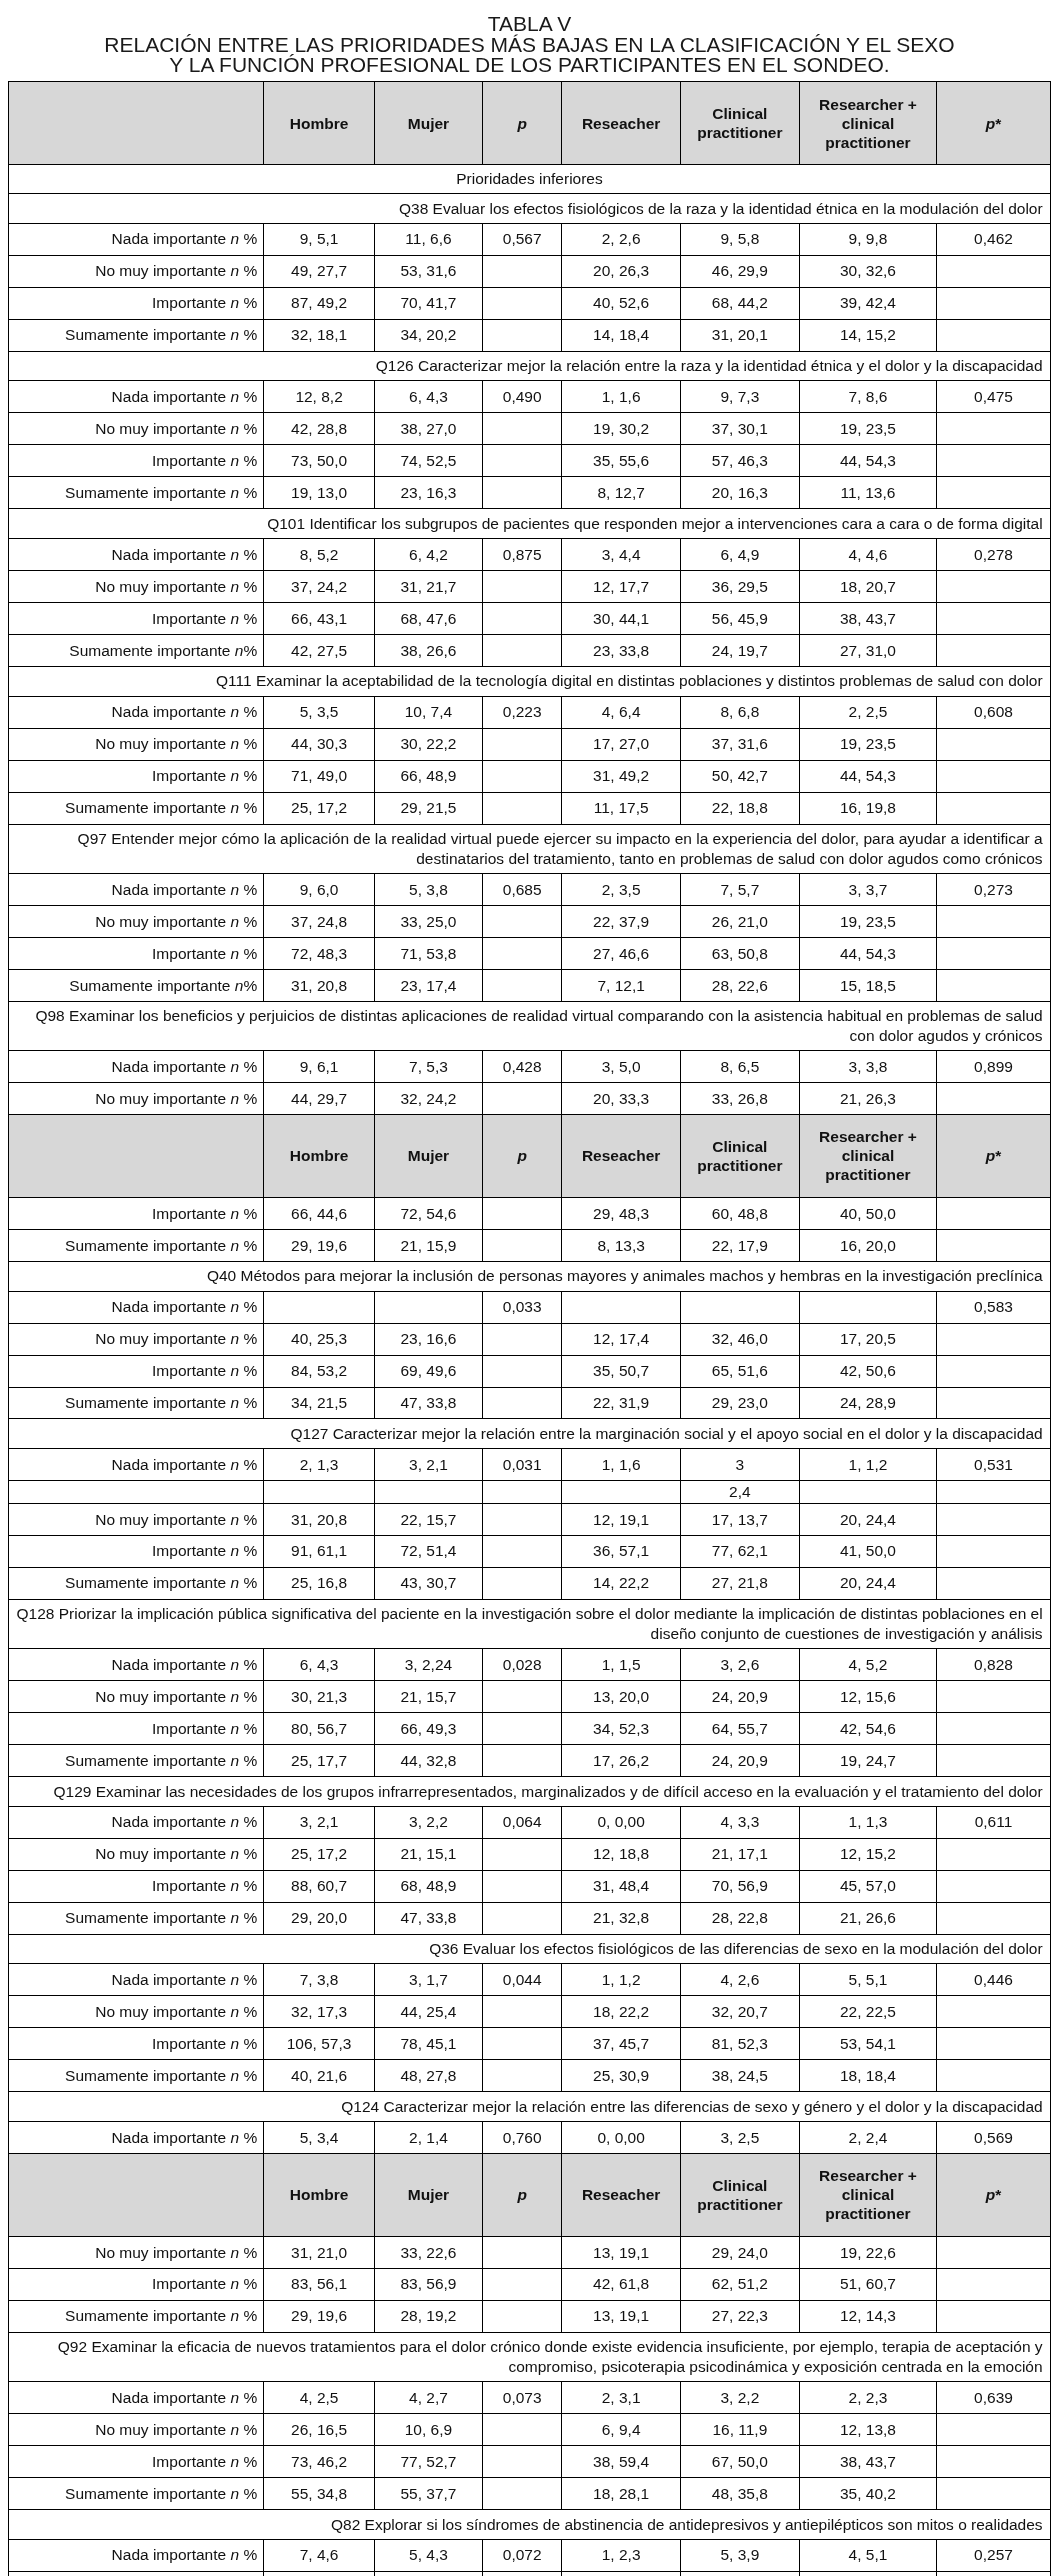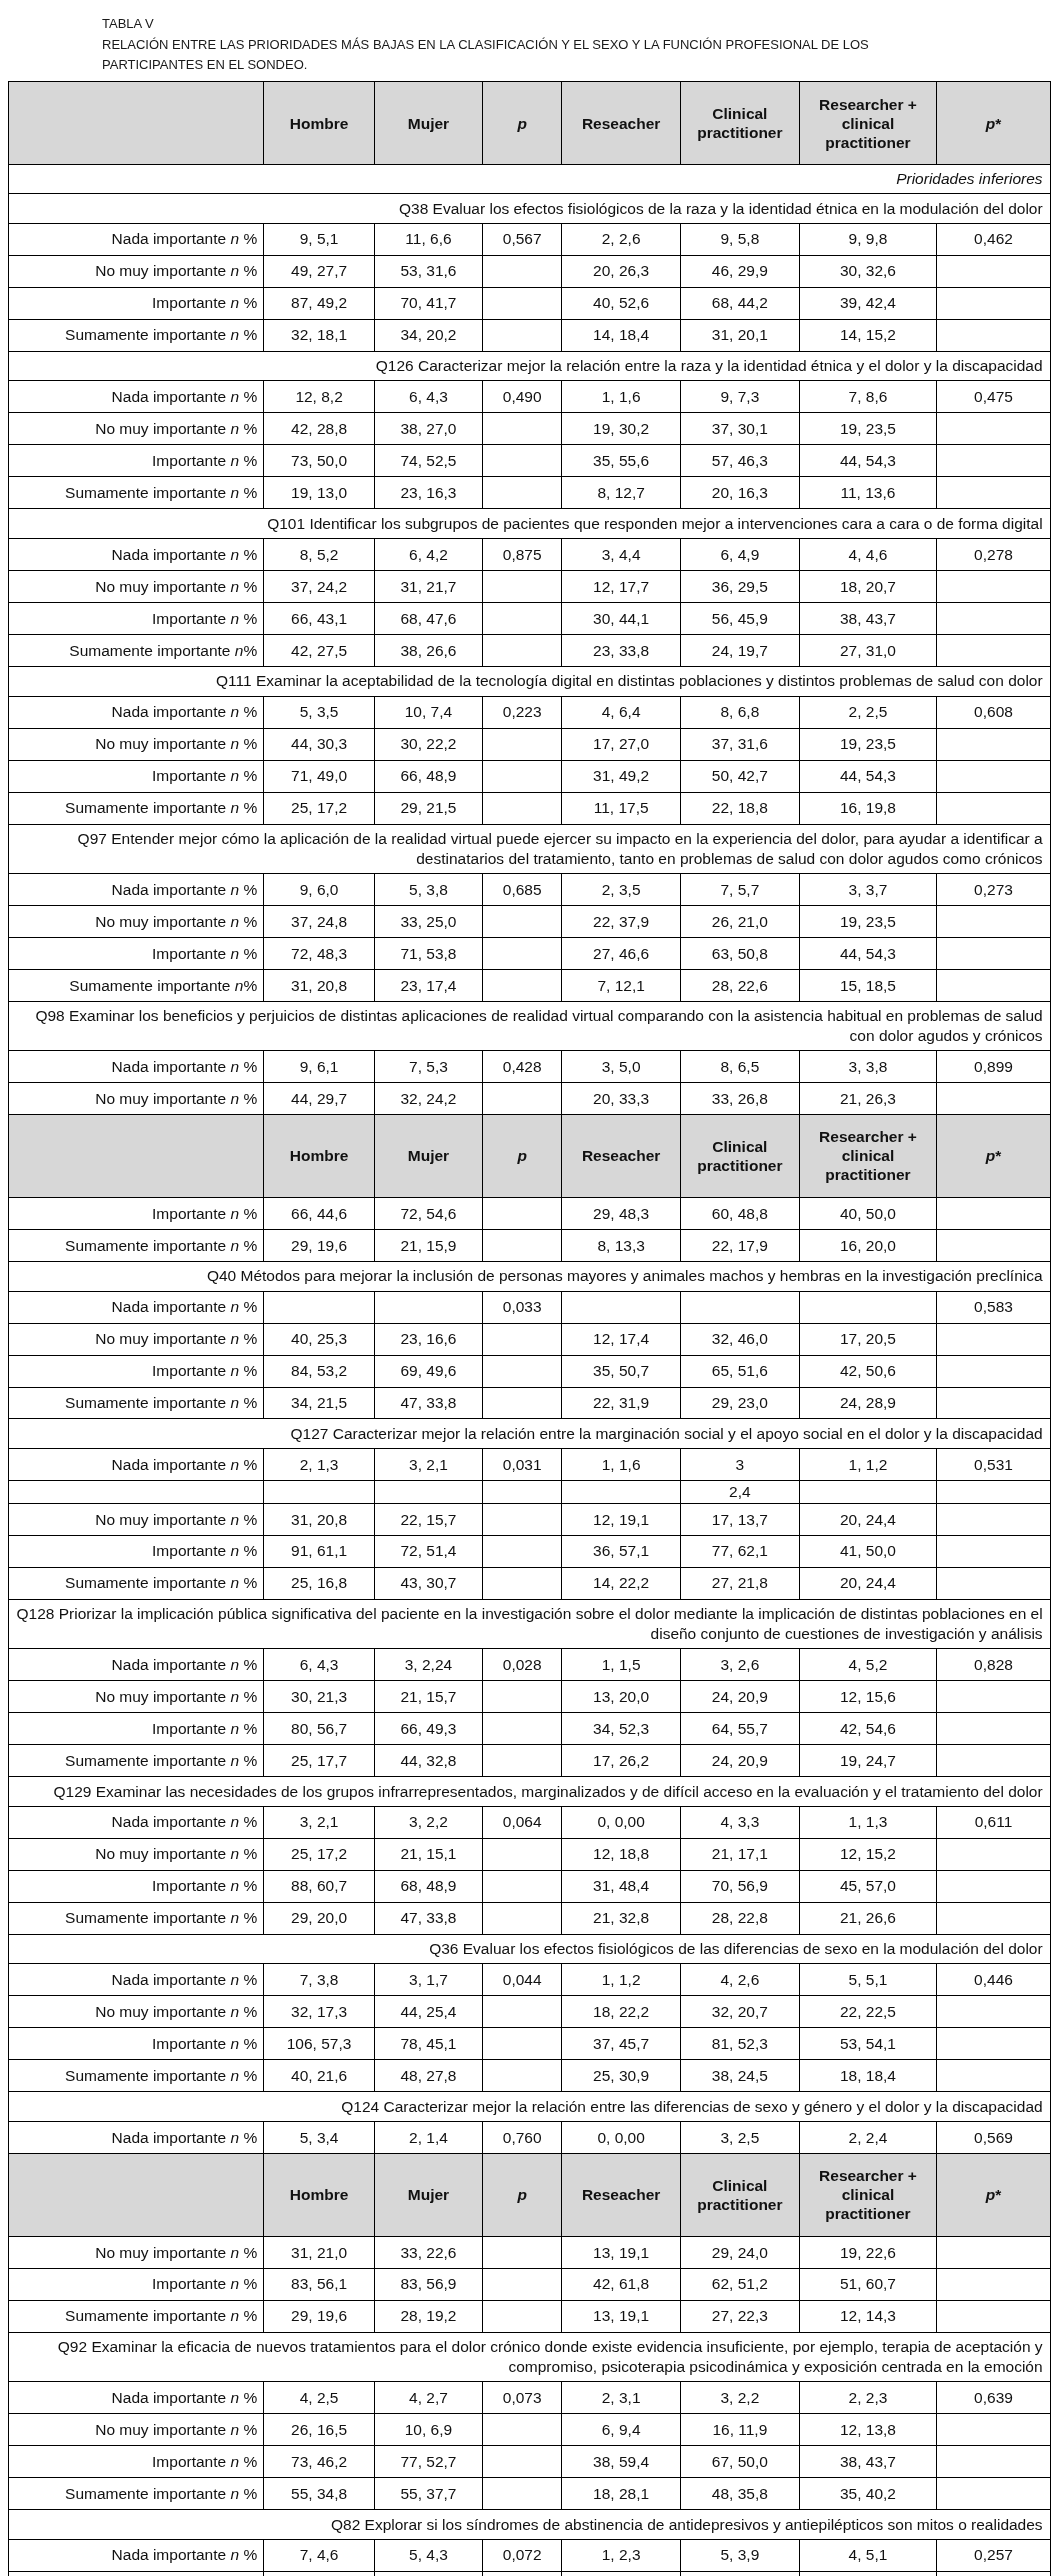--- a/index.html
+++ b/index.html
@@ -6,21 +6,22 @@
   html, body { margin: 0; padding: 0; background: #ffffff; }
   body {
     width: 1059px;
     font-family: "Liberation Sans", "DejaVu Sans", sans-serif;
     color: #111111;
     -webkit-font-smoothing: antialiased;
   }
   .page { padding: 6.2px 8.2px 20.6px 8.2px; }
 
   .title-block {
-    font-size: 13px;
+    text-align: center;
+    font-size: 21px;
     line-height: 19.6px;
     margin: 8.2px auto 7.2px auto;
     max-width: 855px;
     color: #1a1a1a;
   }
   .table-number { margin-bottom: 1px; }
 
   table.main {
     width: 100%;
     border-collapse: collapse;
@@ -55,21 +56,21 @@
     line-height: 19.6px;
     vertical-align: middle;
     word-wrap: break-word;
     background: #ffffff;
   }
   .num-cell { text-align: center; padding: 5.7px 3.1px; }
   .label-cell { text-align: right; padding: 5.7px 6.2px 5.7px 21.6px; }
   .label-cell i { font-style: italic; }
 
   .question-row td { text-align: right; padding: 4.6px 7.2px; }
-  .section-row td { text-align: right; padding: 4.1px 7.2px; font-style: italic; }
+  .section-row td { text-align: center; padding: 4.1px 7.2px; }
   .cont-row td { padding: 1px 3.1px; margin-left: 18px; }
 </style>
 </head>
 <body>
 
 <div class="page">
 
   <div class="title-block">
     <div class="table-number">TABLA V</div>
     <div class="table-caption">RELACIÓN ENTRE LAS PRIORIDADES MÁS BAJAS EN LA CLASIFICACIÓN Y EL SEXO Y LA FUNCIÓN PROFESIONAL DE LOS PARTICIPANTES EN EL SONDEO.</div>

